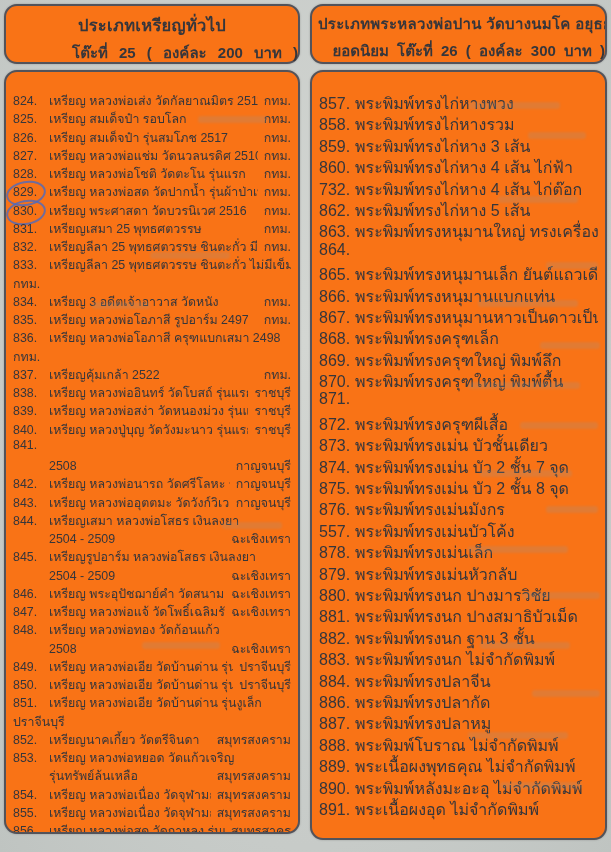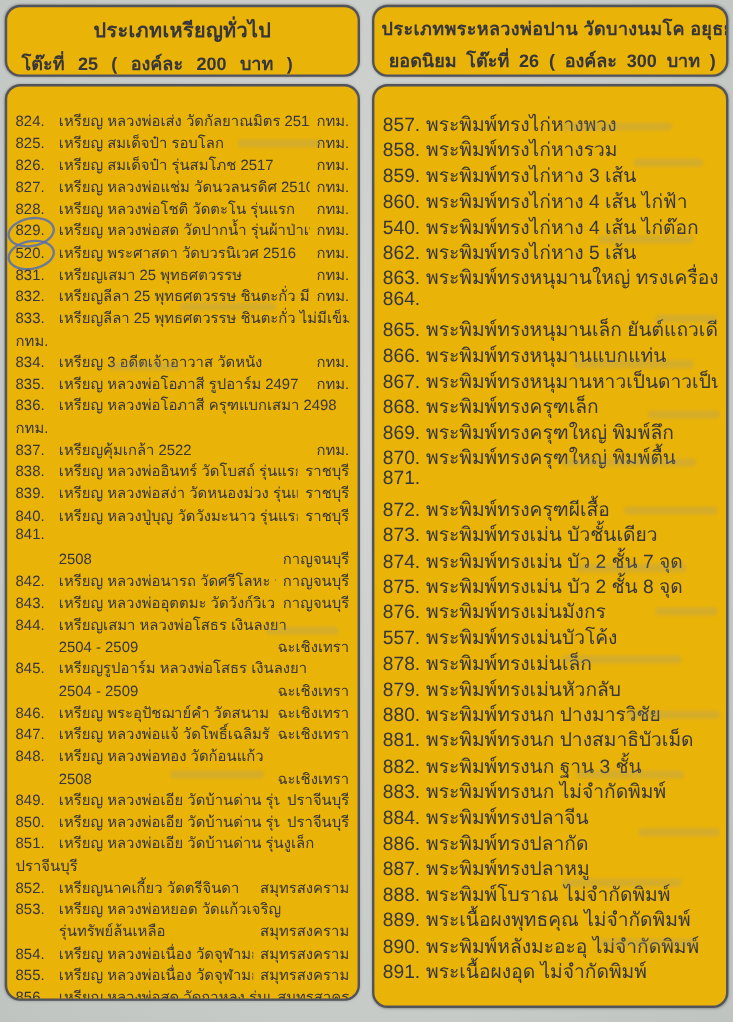--- a/index.html
+++ b/index.html
@@ -4,35 +4,35 @@
 <style>
   html,body{margin:0;padding:0;}
   body{
     width:611px;height:852px;position:relative;overflow:hidden;
     background:radial-gradient(ellipse at 50% 40%, #d3d6d2 0%, #c7cbc8 70%, #bfc4c1 100%);
     font-family:"Liberation Sans","DejaVu Sans",sans-serif;
     color:#36363b;
   }
   .box{
     position:absolute;
-    background:#eab308;
+    background:#f97316;
     border:2px solid #53535a;
     border-radius:13px;
     box-shadow:0 0 2px rgba(0,0,0,.25);
   }
   #header-left{left:4px;top:4px;width:292px;height:56px;}
   #header-right{left:310px;top:4px;width:293px;height:56px;}
   #list-left{left:4px;top:70px;width:292px;height:760px;}
   #list-right{left:310px;top:70px;width:293px;height:766px;}
   .hline1{
     font-weight:bold;font-size:16.5px;text-align:center;
     padding-top:6px;letter-spacing:.3px;white-space:nowrap;overflow:hidden;
   }
   .hline2{
-    font-weight:bold;font-size:15px;text-align:left;
+    font-weight:bold;font-size:15px;text-align:right;
     padding:3px 0 0 12px;word-spacing:7px;white-space:nowrap;overflow:hidden;
   }
   #header-right .hline1{font-size:15px;padding-left:6px;padding-right:6px;}
   #header-right .hline2{word-spacing:4px;}
   .list{position:absolute;left:0;top:0;right:0;bottom:0;padding:19px 7px 0 7px;overflow:hidden;}
   .row{
     display:flex;align-items:baseline;
     white-space:nowrap;overflow:visible;
   }
   #list-left .row{height:18.25px;font-size:12.4px;}
@@ -90,21 +90,21 @@
         <span class="num">828.</span>
         <span class="text">เหรียญ หลวงพ่อโชติ วัดตะโน รุ่นแรก</span>
         <span class="right">กทม.</span>
       </div>
       <div class="row">
         <span class="num circled">829.</span>
         <span class="text">เหรียญ หลวงพ่อสด วัดปากน้ำ รุ่นผ้าป่าเพชรบุรี</span>
         <span class="right">กทม.</span>
       </div>
       <div class="row">
-        <span class="num circled">520.</span>
+        <span class="num circled">830.</span>
         <span class="text">เหรียญ พระศาสดา วัดบวรนิเวศ 2516</span>
         <span class="right">กทม.</span>
       </div>
       <div class="row">
         <span class="num">831.</span>
         <span class="text">เหรียญเสมา 25 พุทธศตวรรษ</span>
         <span class="right">กทม.</span>
       </div>
       <div class="row">
         <span class="num">832.</span>
@@ -271,21 +271,21 @@
       </div>
       <div class="row">
         <span class="num">859.</span>
         <span class="text">พระพิมพ์ทรงไก่หาง 3 เส้น</span>
       </div>
       <div class="row">
         <span class="num">860.</span>
         <span class="text">พระพิมพ์ทรงไก่หาง 4 เส้น   ไก่ฟ้า</span>
       </div>
       <div class="row">
-        <span class="num">540.</span>
+        <span class="num">732.</span>
         <span class="text">พระพิมพ์ทรงไก่หาง 4 เส้น   ไก่ต๊อก</span>
       </div>
       <div class="row">
         <span class="num">862.</span>
         <span class="text">พระพิมพ์ทรงไก่หาง 5 เส้น</span>
       </div>
       <div class="row">
         <span class="num">863.</span>
         <span class="text">พระพิมพ์ทรงหนุมานใหญ่   ทรงเครื่อง</span>
       </div>

